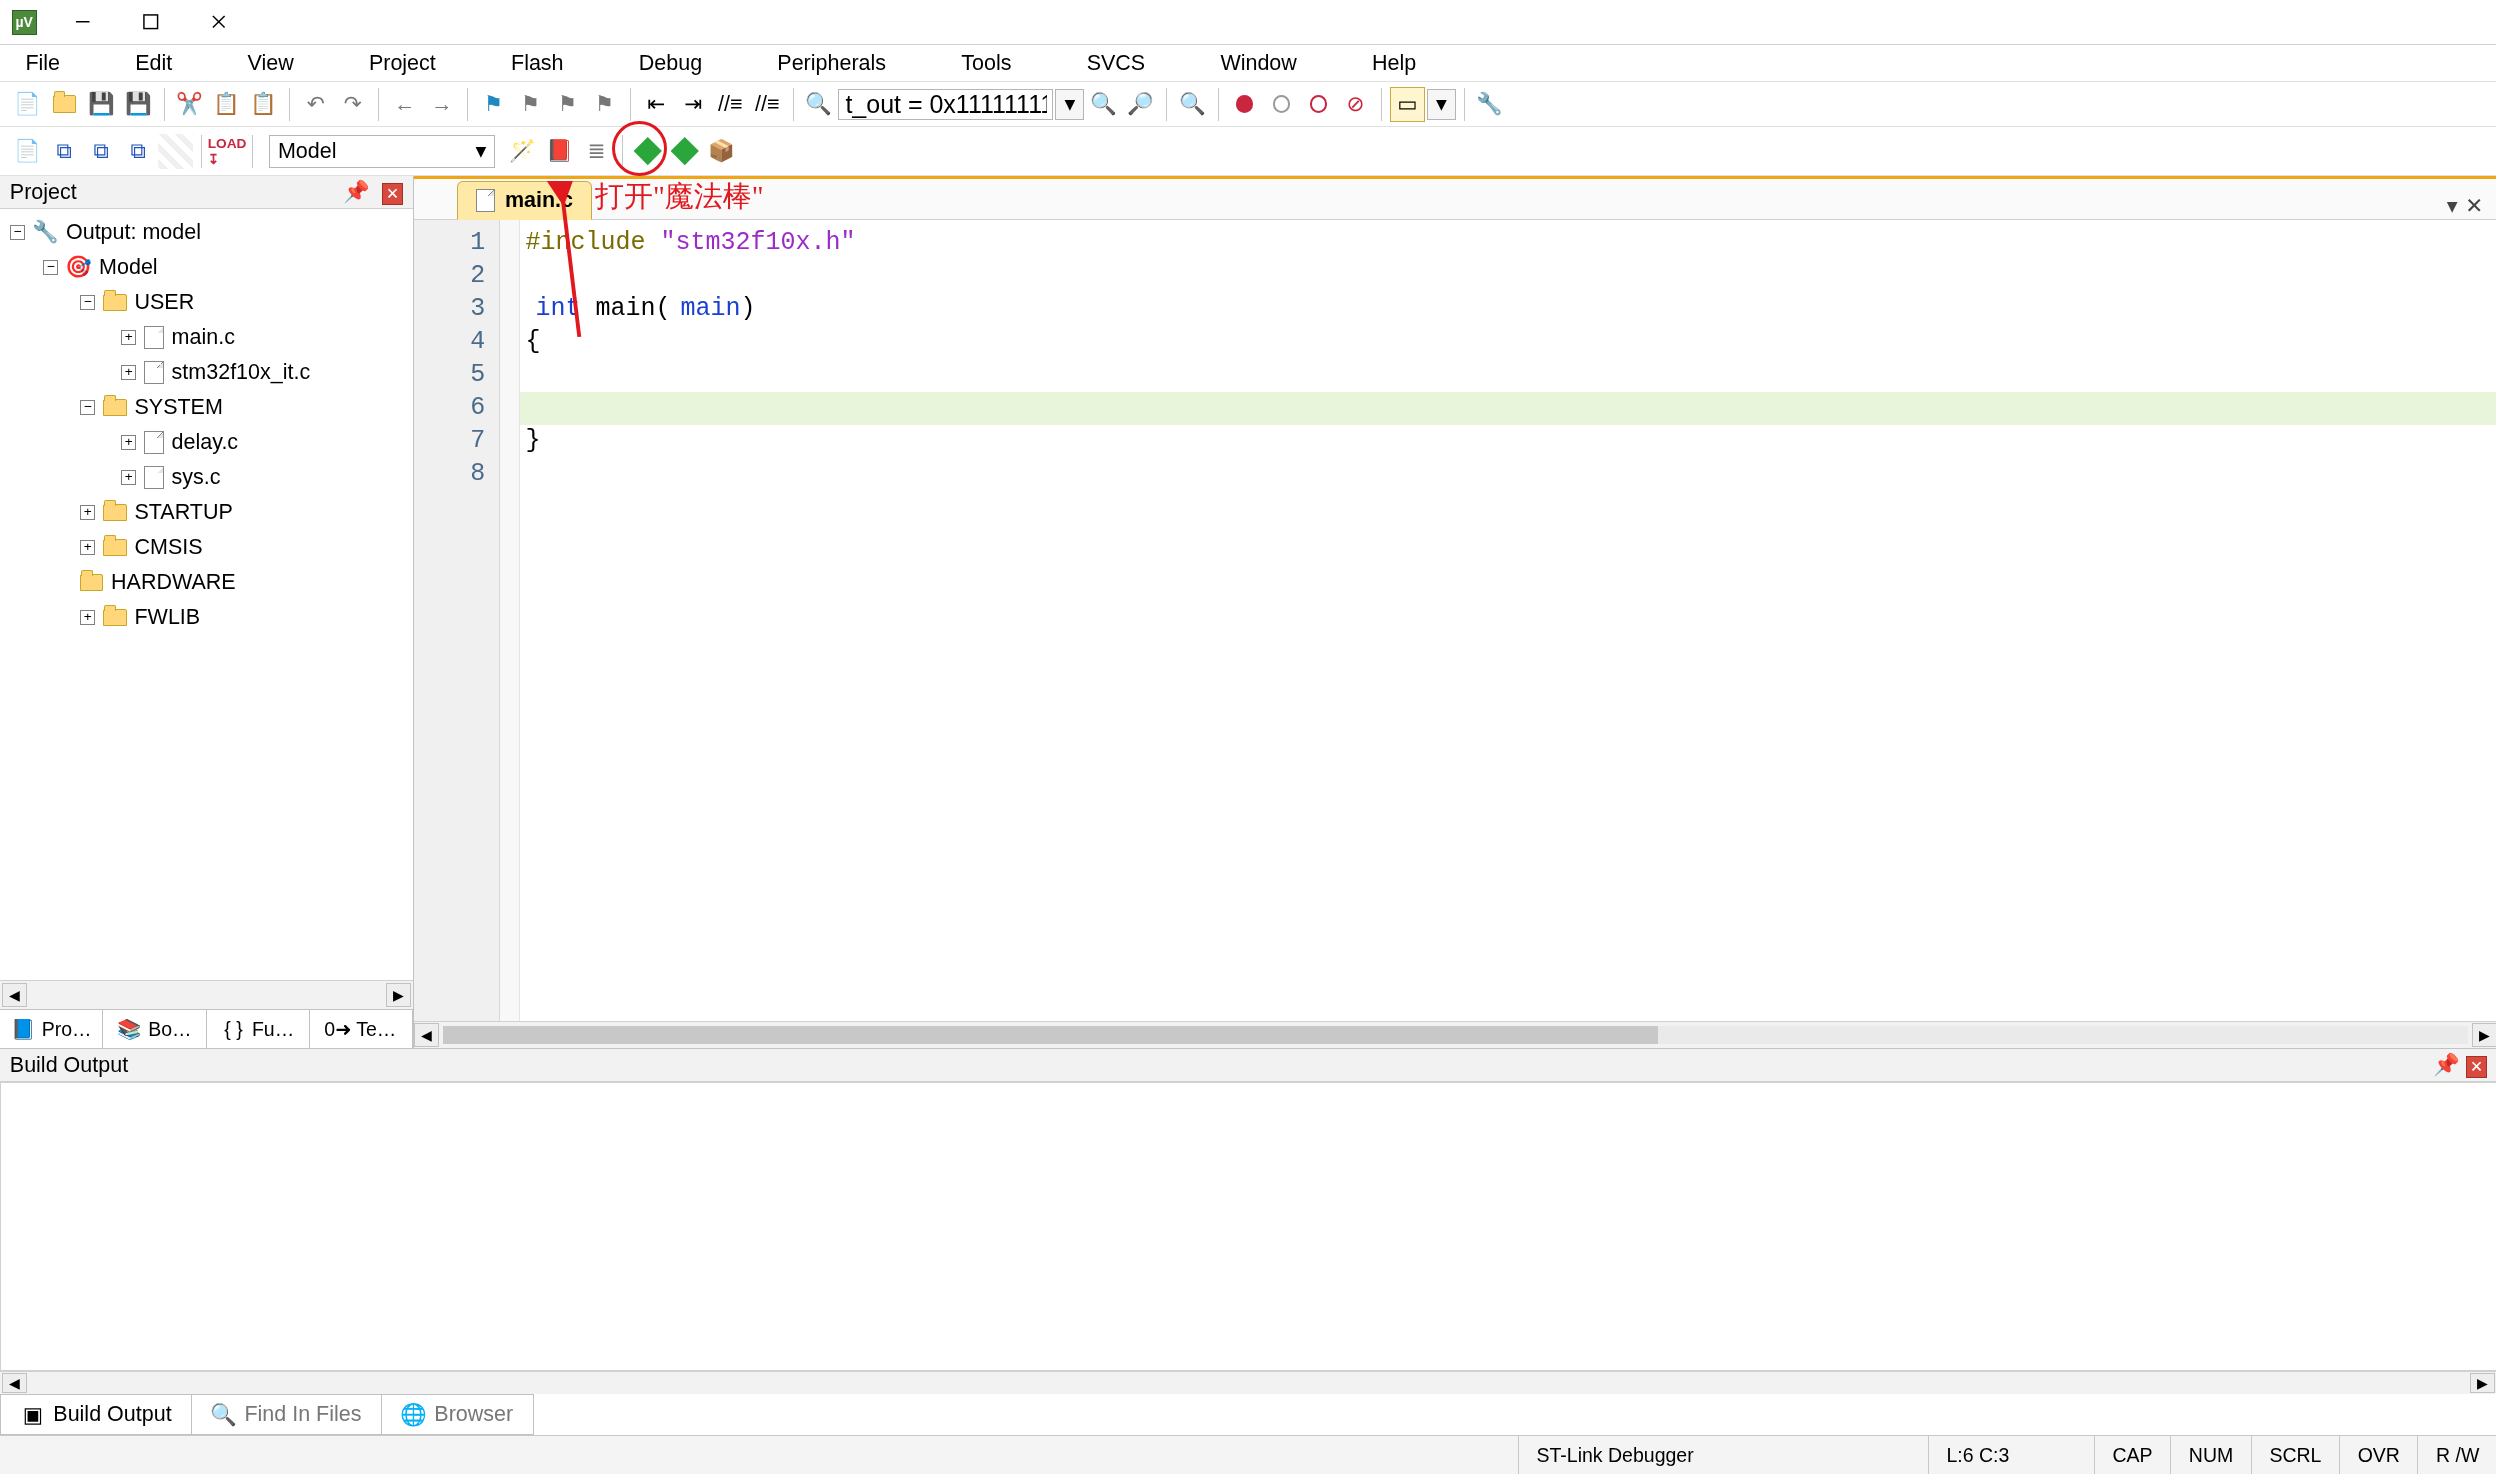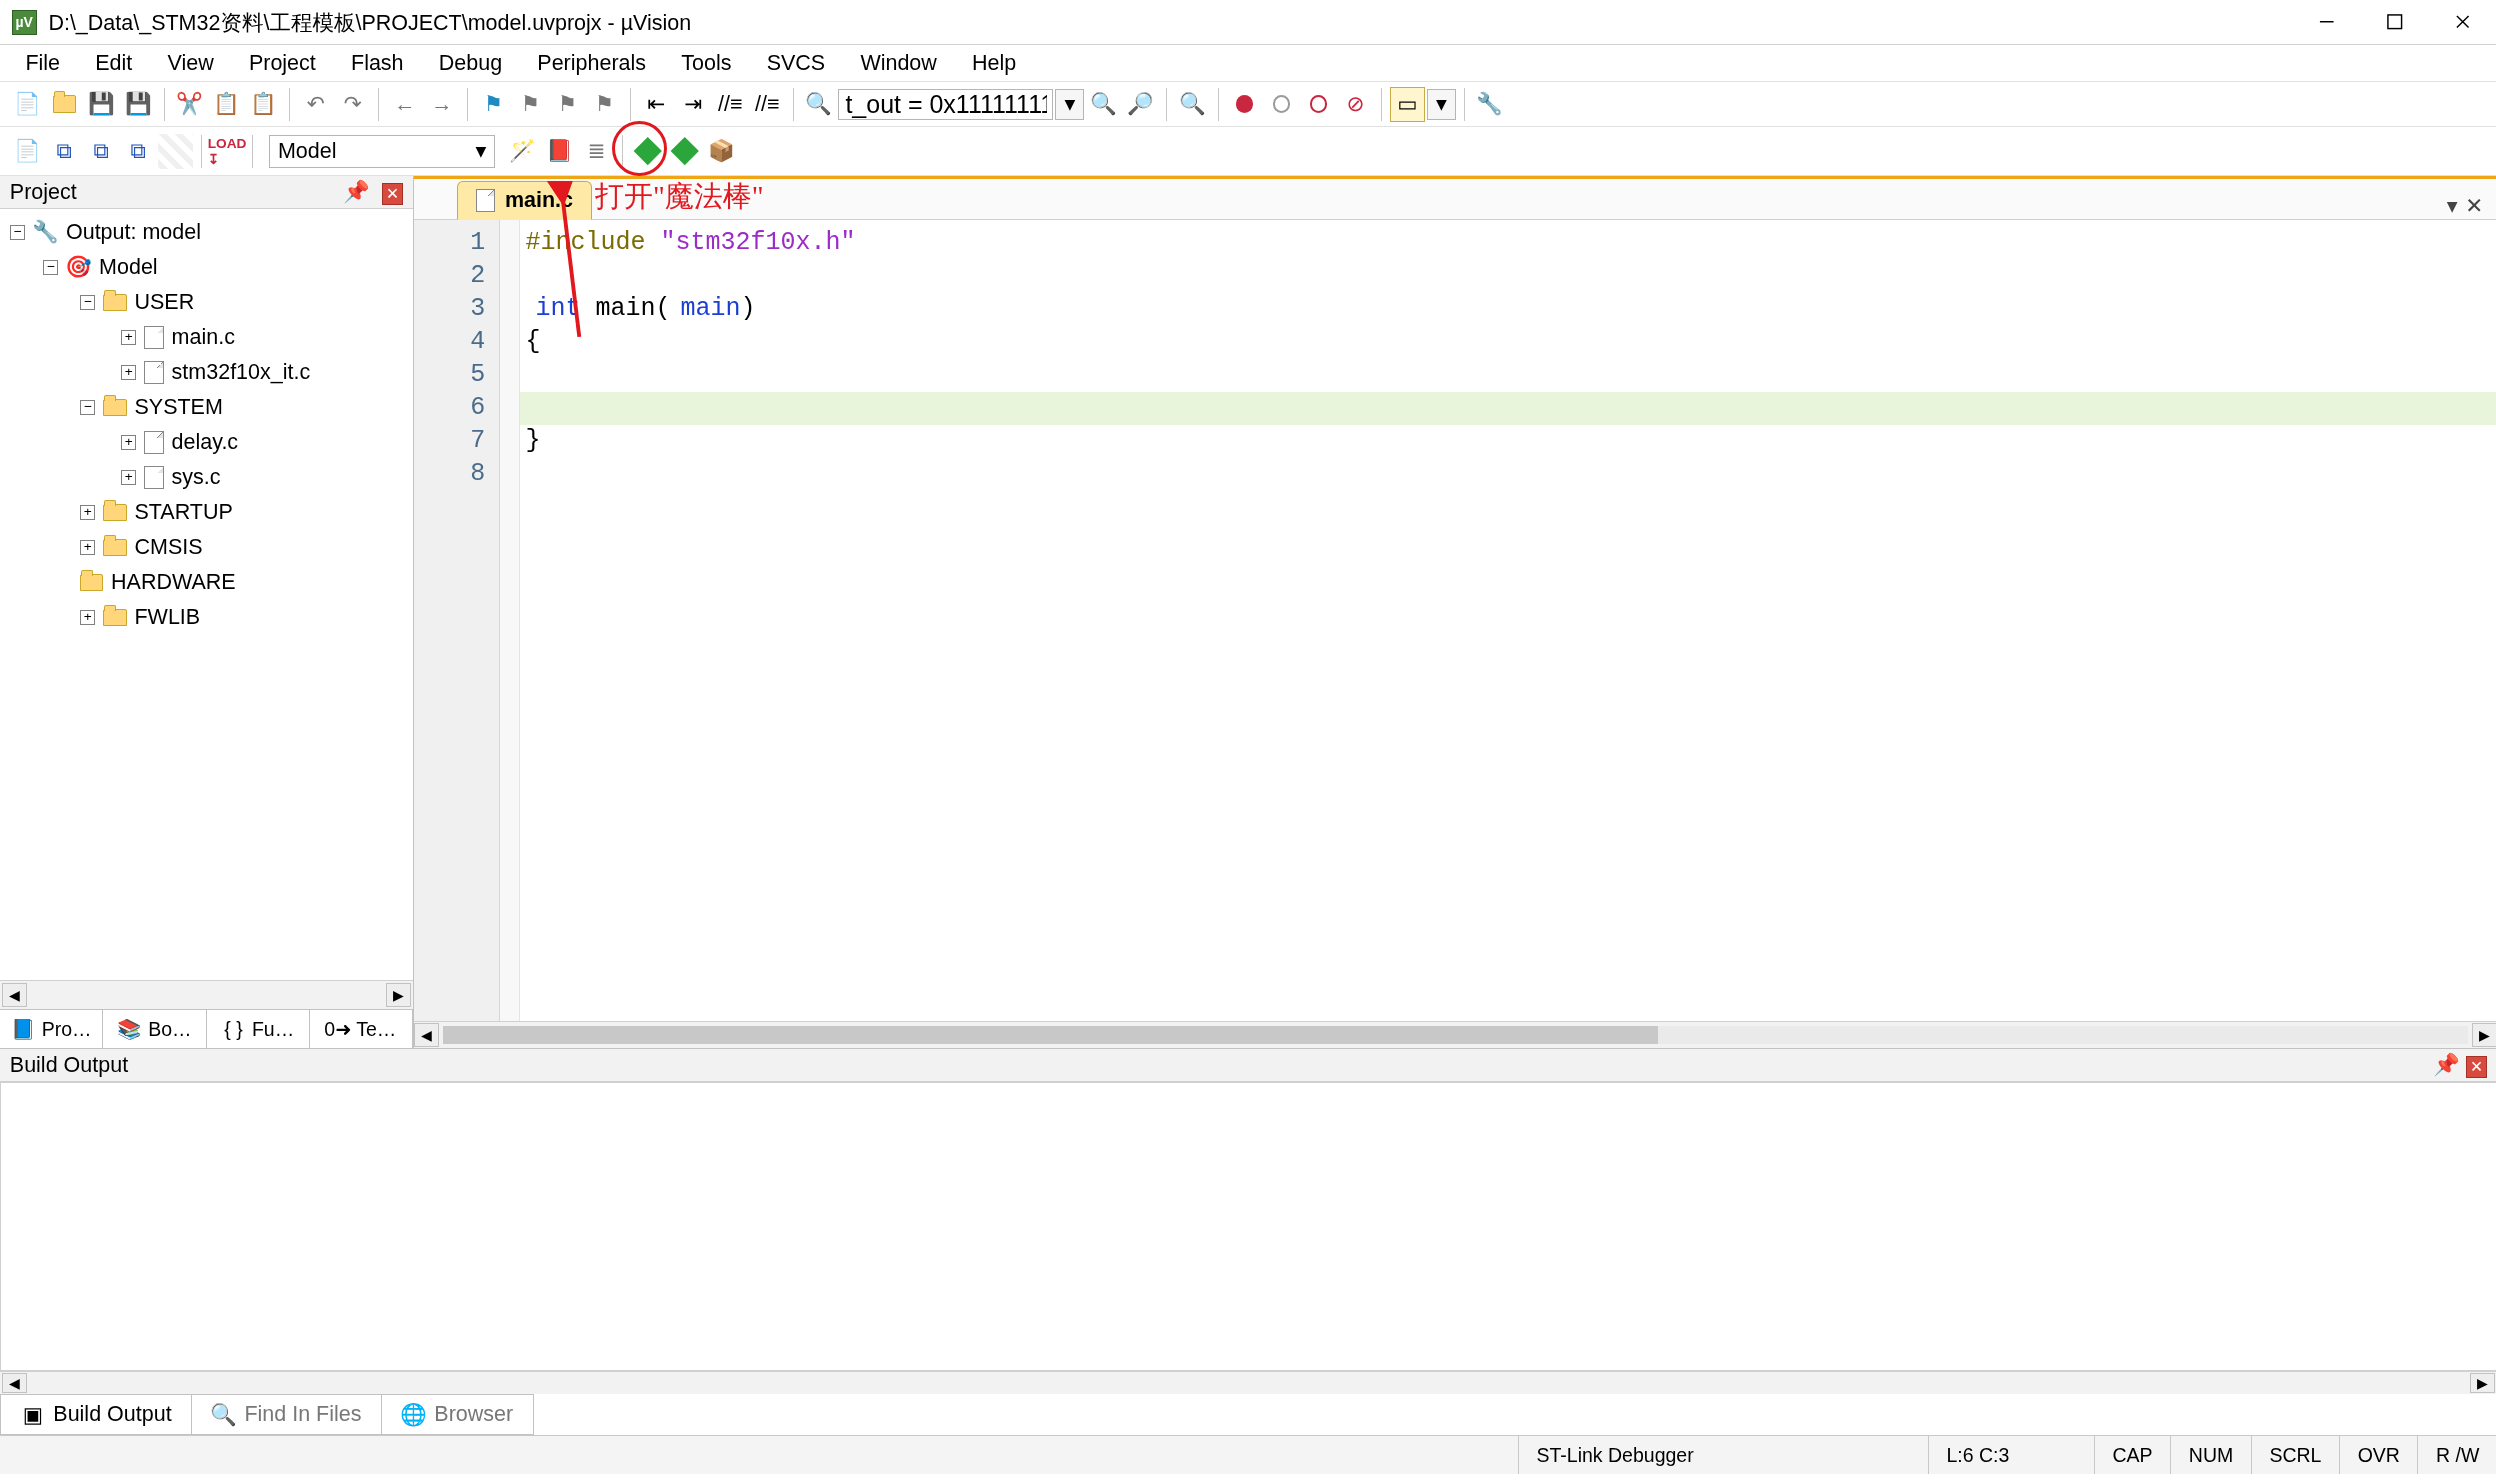--- a/index.html
+++ b/index.html
@@ -14,21 +14,21 @@
   .checker { background-image: repeating-linear-gradient(45deg,#f0f0f0 0 5.9px,#ffffff 5.9px 11.7px); }
 
   
   #titlebar { height: 45px; display:flex; align-items:center; border-bottom:1px solid #d0d0d0; }
   #titlebar .appicon { width:25px; height:25px; background:#4a8a3a; margin:0 11.7px; display:flex; align-items:center;justify-content:center;color:#fff;font-size:14px;font-weight:bold;border:1px solid #2f5e27;}
   #titlebar .caption { flex:1; font-size:21.5px; }
   #titlebar .winbtn { width:68px; height:45px; display:flex; align-items:center; justify-content:center; }
   #titlebar .winbtn svg { width:19.5px; height:19.5px; }
 
   
-  #menubar { height: 37px; display:flex; align-items:stretch; padding:0 7.8px; border-bottom:1px solid #e1e1e1;}
+  #menubar { height: 37px; display:flex; align-items:stretch; padding:0 7.8px; border-bottom:1px solid #e1e1e1;gap:40px;}
   #menubar .mi { padding:0 17.6px; display:flex; align-items:center; }
 
   
   .toolbar { height: 45px; display:flex; align-items:center; padding:0 9.8px; border-bottom:1px solid #e1e1e1; gap:2px;}
   #toolbar2 { height: 49px; }
   .target-sel { width: 226px; height:33px; border:1px solid #b5b5b5; background:#fff; display:flex; align-items:center; padding:0 7.8px; justify-content:space-between; margin:0 7.8px;}
   .t-input { width:215px; height:31px; border:1px solid #b5b5b5; padding:0 5.9px; font-size:25px;}
   .combo-btn { width:29px; height:31px; border:1px solid #b5b5b5; display:flex; align-items:center; justify-content:center; background:#f6f6f6;}
   .ring { position:absolute; width:55px; height:55px; border:3.9px solid #e1191f; border-radius:50%; pointer-events:none; }
 
@@ -92,21 +92,20 @@
   .ic { width:25px; height:25px; display:inline-flex; align-items:center; justify-content:center; }
 
   
   .c-gray{color:#777;}
 </style>
 </head>
 <body>
 
 <div id="titlebar">
   <span class="appicon">µV</span>
-  <span class="caption">D:\_Data\_STM32资料\工程模板\PROJECT\model.uvprojx - µVision</span>
   <div class="winbtn">
       <svg viewBox="0 0 20 20">
         <line x1="3" y1="10" x2="17" y2="10" stroke="#000" stroke-width="1.5"></line>
       </svg>
     </div>
   <div class="winbtn">
       <svg viewBox="0 0 20 20">
         <rect x="3" y="3" width="14" height="14" fill="none" stroke="#000" stroke-width="1.5"></rect>
       </svg>
     </div>

